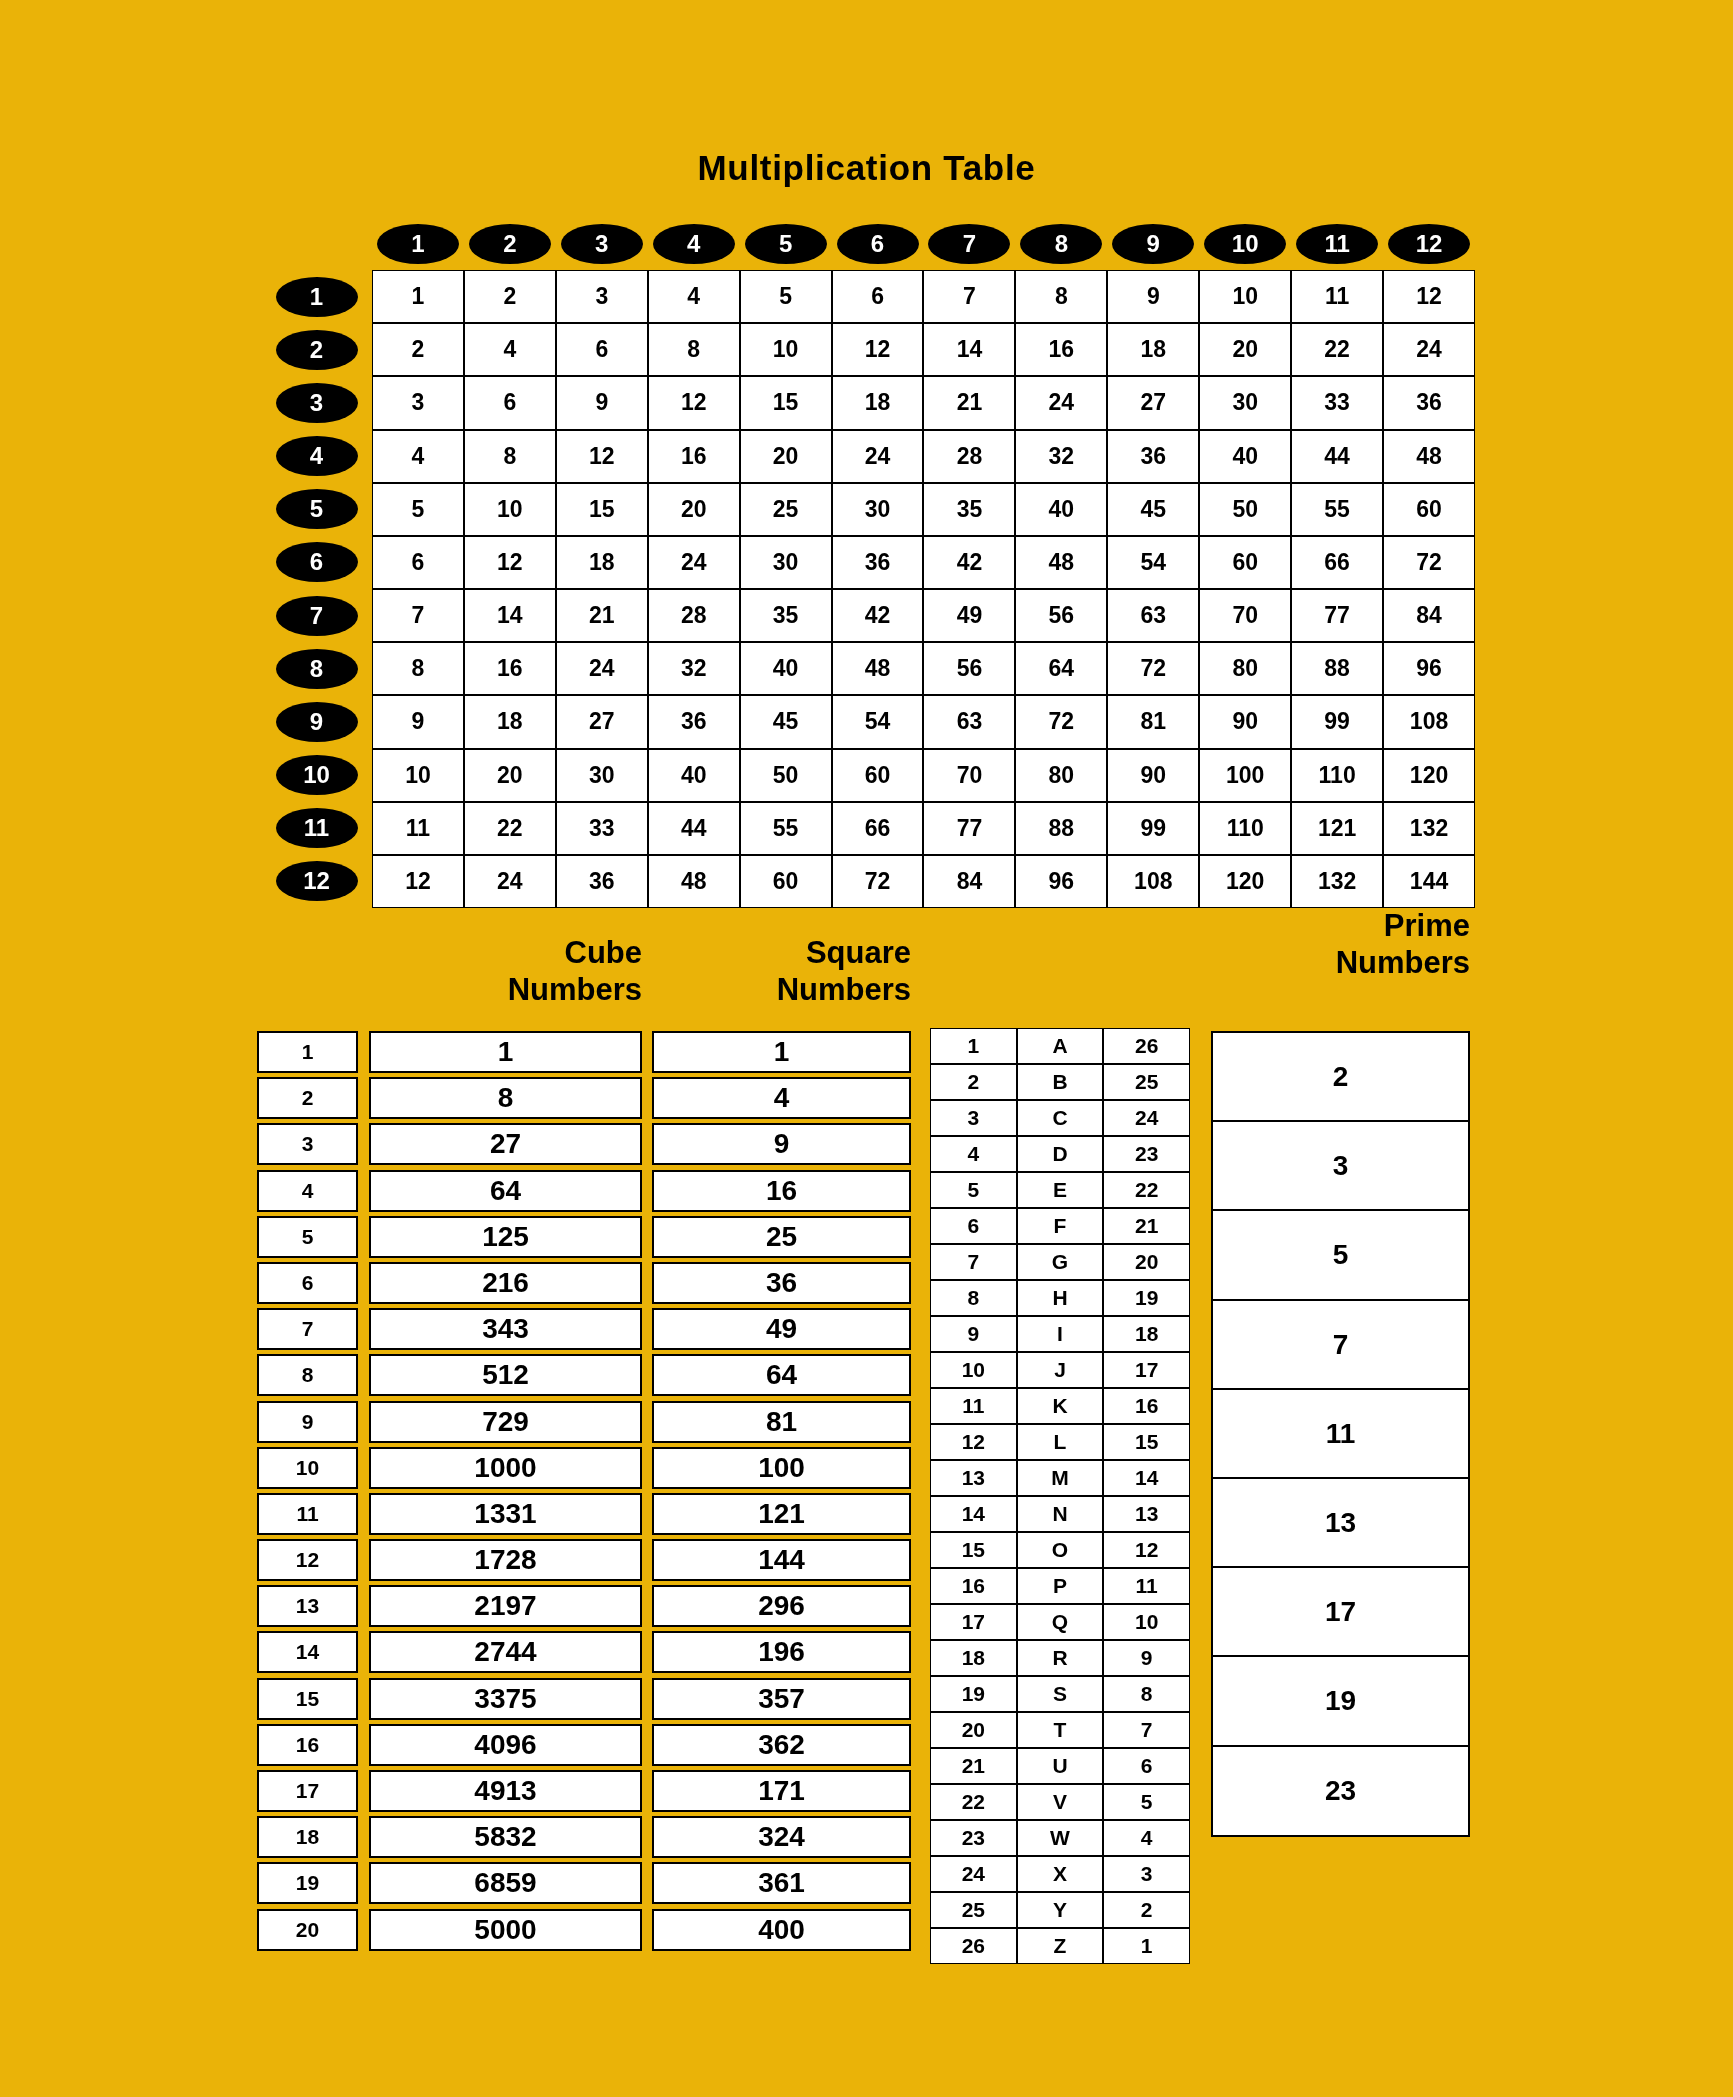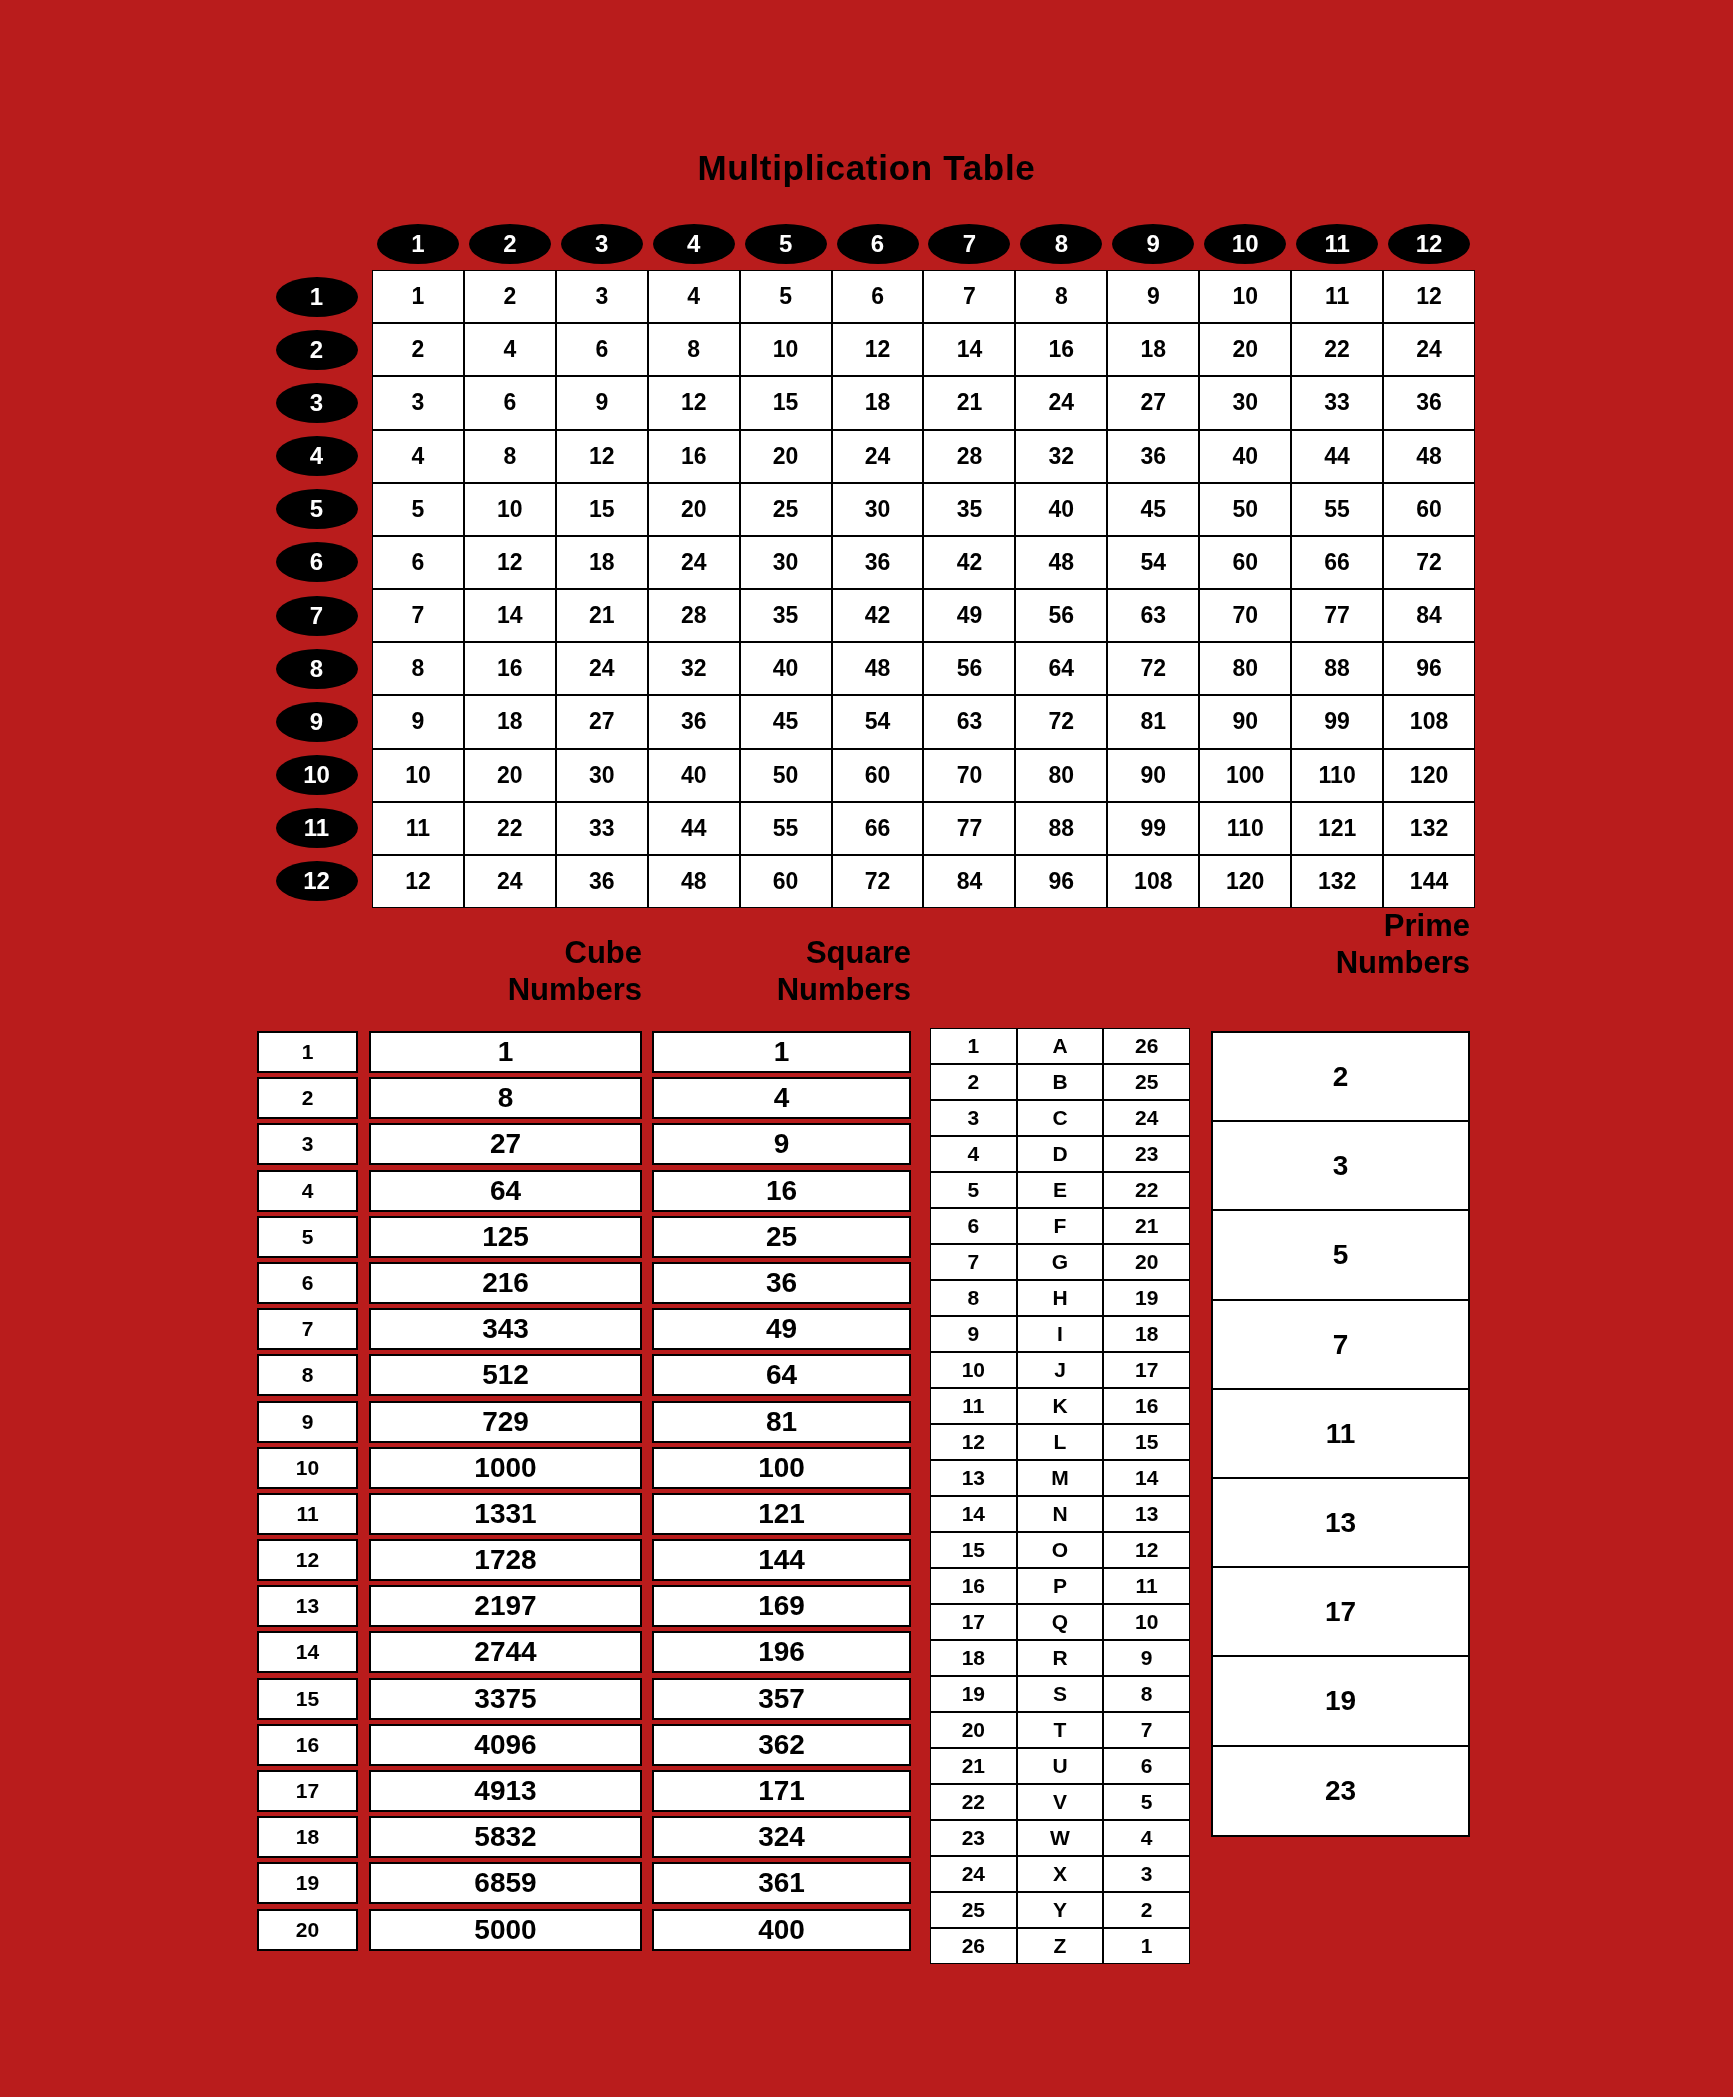--- a/index.html
+++ b/index.html
@@ -1,17 +1,17 @@
 <!DOCTYPE html>
 <html style="font-size:11.2px"><head>
 <meta charset="utf-8">
 <style>
   html,body { margin:0; padding:0; background:#ffffff; }
   .page {
-    position:relative; width:1733px; height:2097px; background:#b91c1c;
+    position:relative; width:1733px; height:2097px; background:#eab308;
     font-family:"Liberation Sans", sans-serif; font-weight:bold; color:#000;
     overflow:hidden;
   }
   .title {
     position:absolute; top:148px; left:0; width:100%;
     text-align:center; font-size:35px; letter-spacing:0.7px;
   }
   
   .col-ovals {
     position:absolute; left:372px; top:221px; width:1103px; height:46px;
@@ -363,21 +363,21 @@
       <div class="vbox">9</div>
       <div class="vbox">16</div>
       <div class="vbox">25</div>
       <div class="vbox">36</div>
       <div class="vbox">49</div>
       <div class="vbox">64</div>
       <div class="vbox">81</div>
       <div class="vbox">100</div>
       <div class="vbox">121</div>
       <div class="vbox">144</div>
-      <div class="vbox">169</div>
+      <div class="vbox">296</div>
       <div class="vbox">196</div>
       <div class="vbox">357</div>
       <div class="vbox">362</div>
       <div class="vbox">171</div>
       <div class="vbox">324</div>
       <div class="vbox">361</div>
       <div class="vbox">400</div>
     </div>
   <div id="numerical-grid">
       <div class="ncell">1</div>

